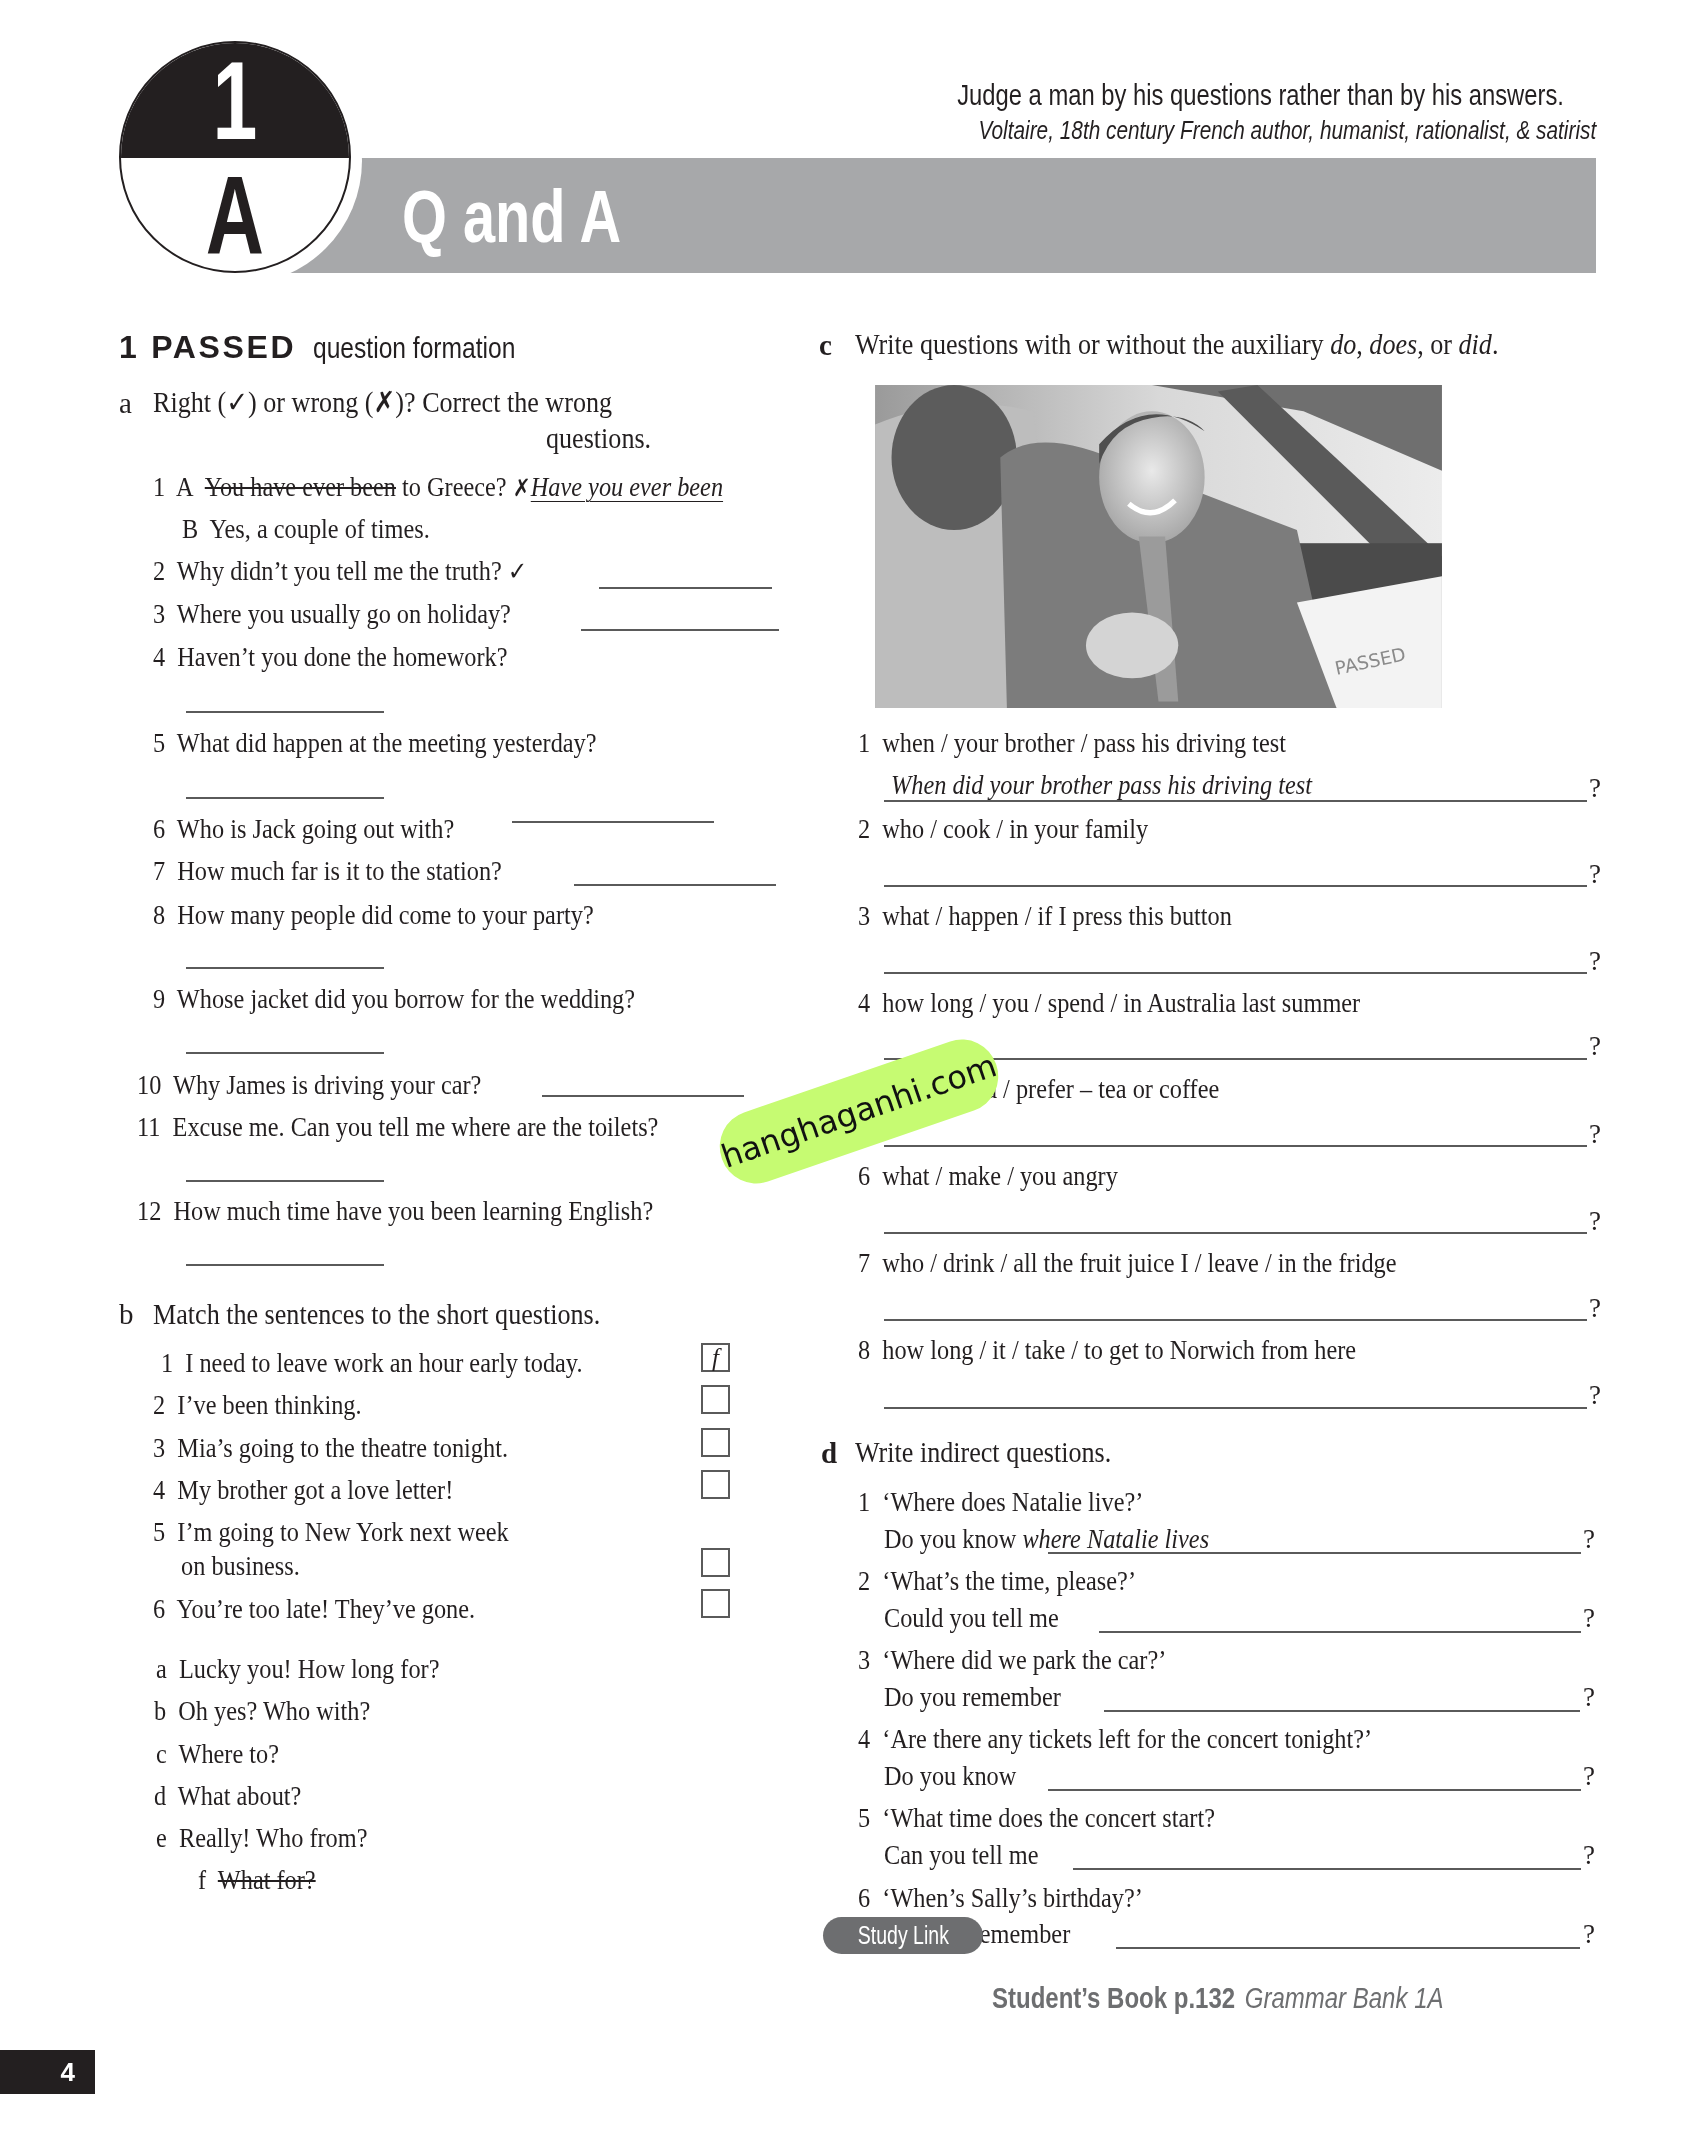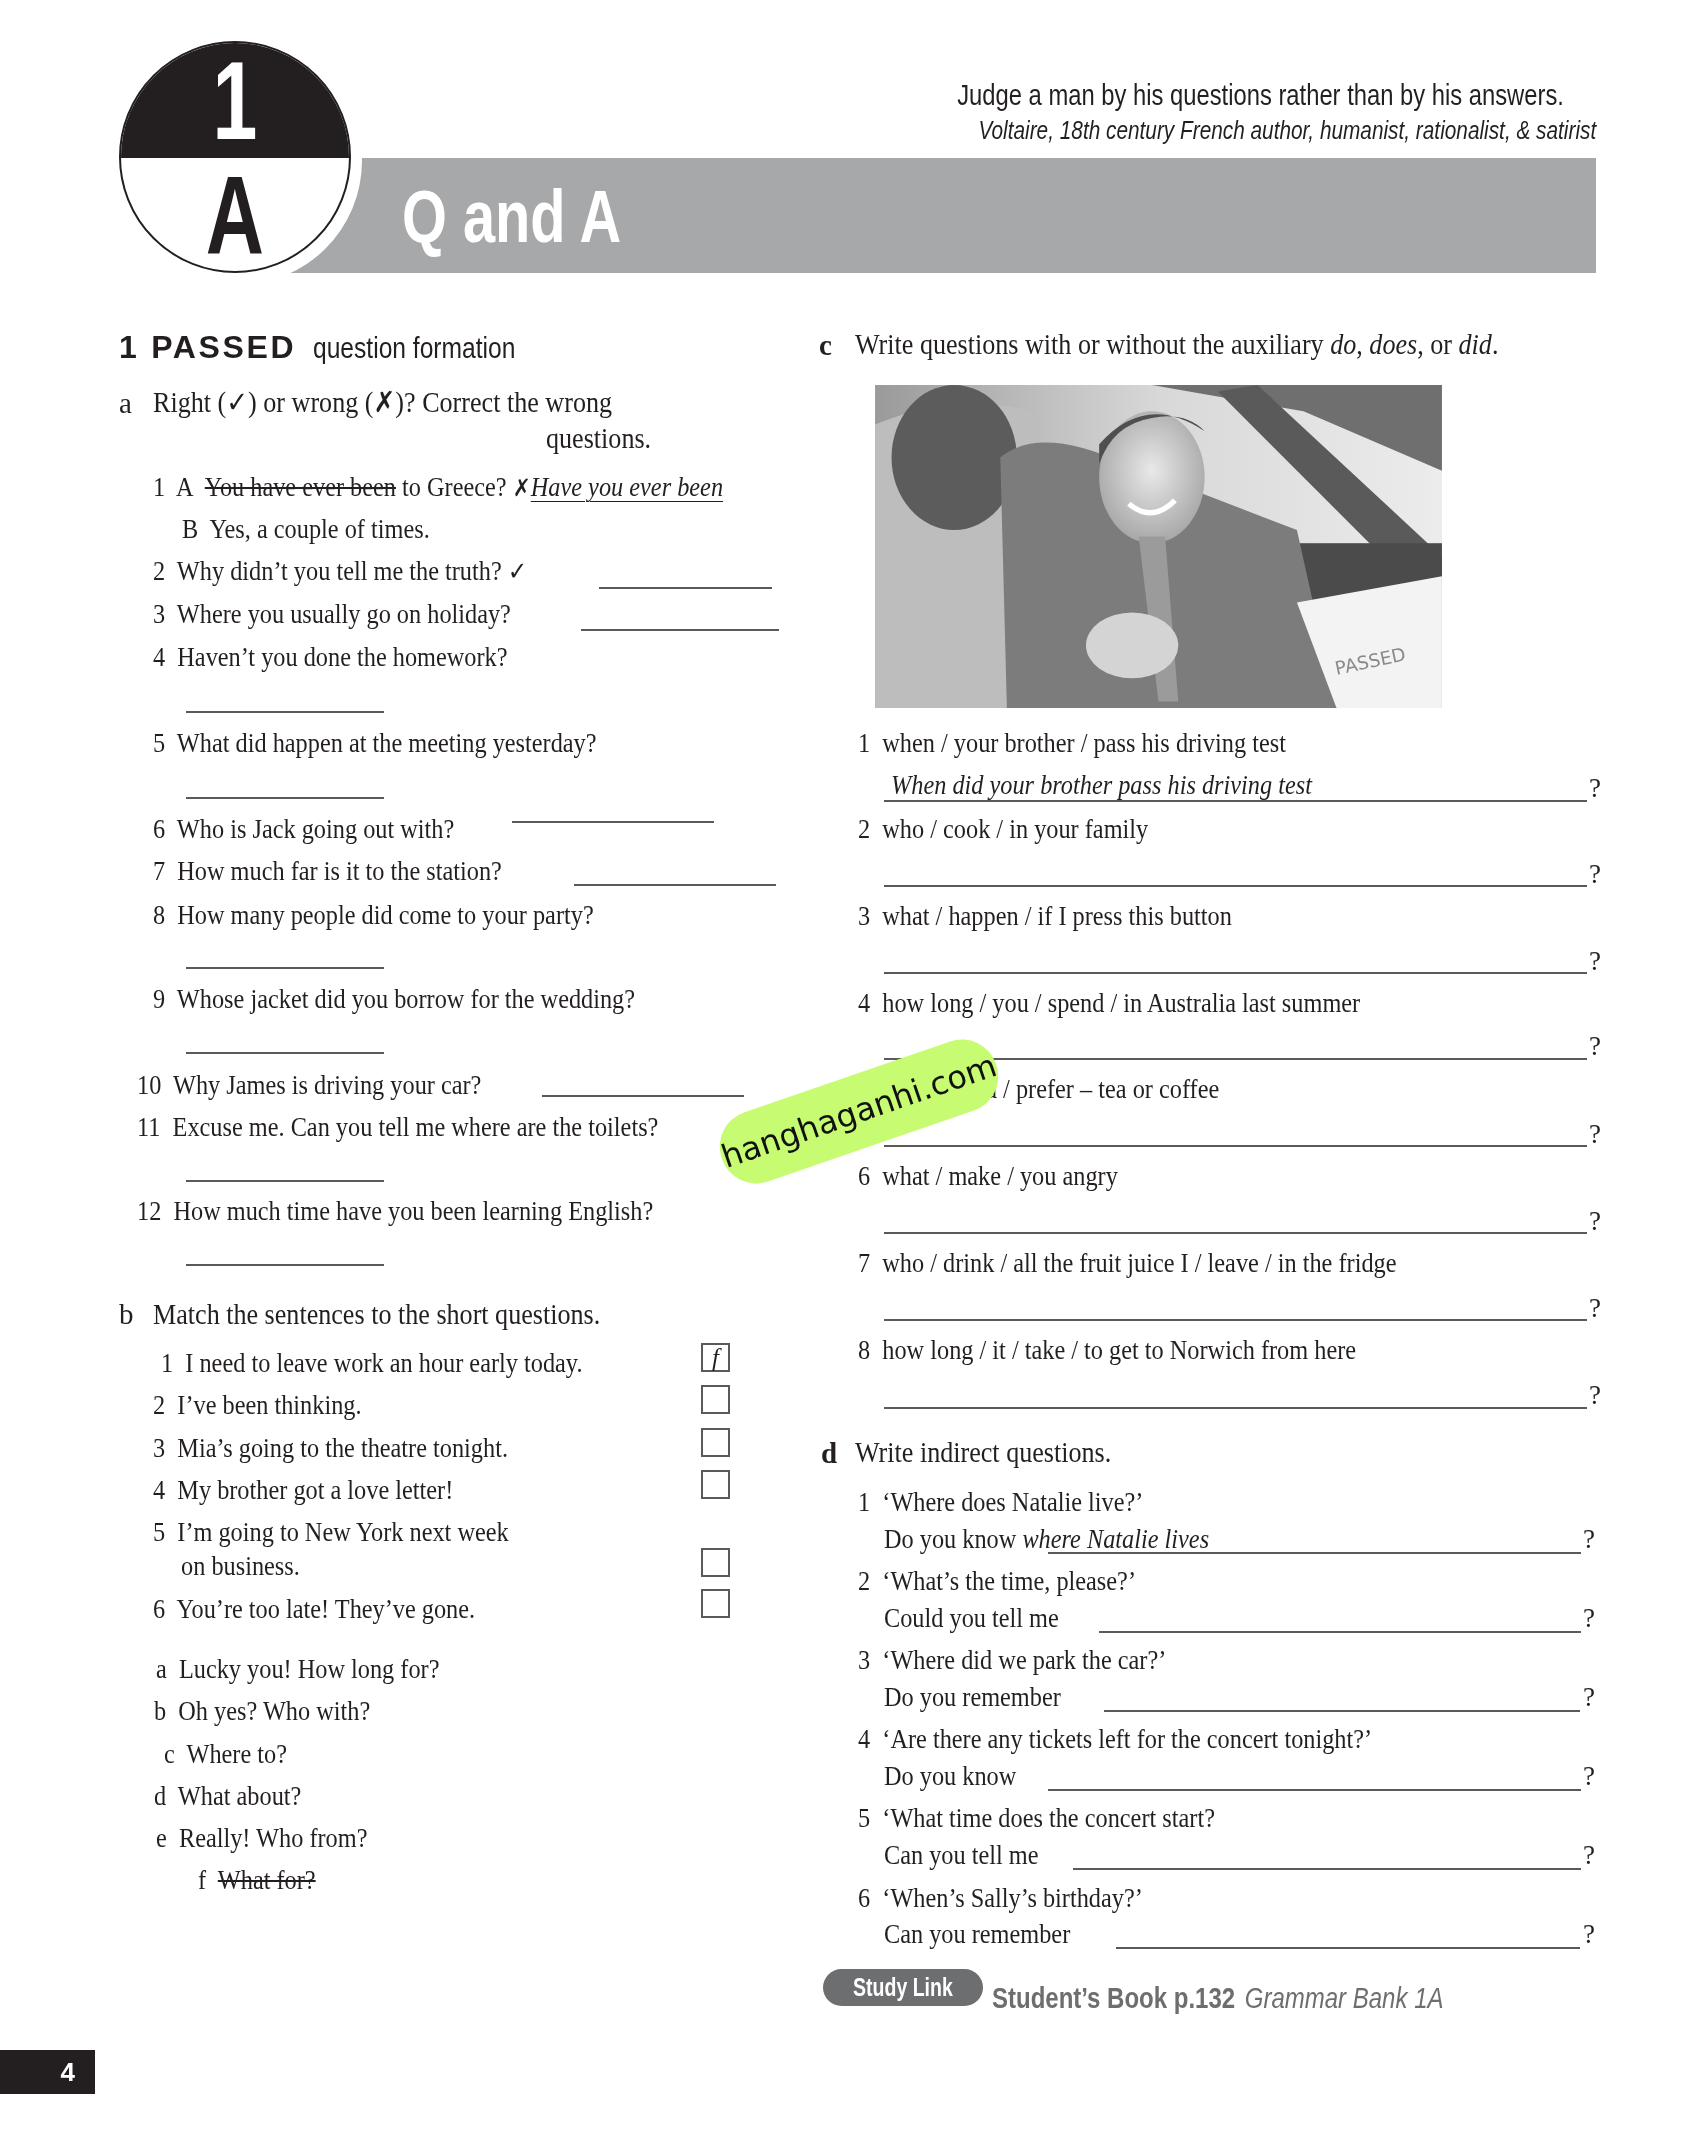--- a/index.html
+++ b/index.html
@@ -39,22 +39,22 @@
     .sec-head .s { font-family: "Liberation Sans", sans-serif; font-size: 30px; margin-left: 17px; display: inline-block; transform-origin: left center; transform: scaleX(0.82); }
 
     .sub-letter { position: absolute; font-size: 29px; line-height: 33px; }
     .sub-inst { position: absolute; font-size: 29px; line-height: 36px; }
 
     .answer-box { position: absolute; width: 29px; height: 29px; border: 2px solid #5a5a5a; box-sizing: border-box;
                   font-style: italic; font-size: 25px; line-height: 25px; text-align: center; }
 
     .photo { left: 875px; top: 385px; width: 567px; height: 323px; overflow: hidden; }
 
-    .study-pill { left: 823px; top: 1969px; width: 160px; height: 37px; border-radius: 18.5px; background: #6d6e70; color: #fff;
-                  font-family: "Liberation Sans", sans-serif; font-weight: bold; font-size: 25px; line-height: 37px; text-align: center; }
+    .study-pill { left: 823px; top: 1917px; width: 160px; height: 37px; border-radius: 18.5px; background: #6d6e70; color: #fff;
+                  font-family: "Liberation Sans", sans-serif; font-weight: normal; font-size: 25px; line-height: 37px; text-align: center; }
     .study-pill span { display: inline-block; transform: scaleX(0.78); }
     .study-ref { left: 992px; top: 1977px; color: #6d6e70; font-family: "Liberation Sans", sans-serif; font-size: 30px; line-height: 41px;
                  white-space: nowrap; transform-origin: left center; transform: scaleX(0.8); }
     .study-ref b { font-weight: bold; }
     .study-ref i { font-style: italic; margin-left: 12px; }
 
     .page-num { left: 0; top: 2050px; width: 95px; height: 44px; background: #231f20; color: #fff;
                 font-family: "Liberation Sans", sans-serif; font-weight: bold; font-size: 26px; line-height: 44px; text-align: right; box-sizing: border-box; padding-right: 20px; }
 
     .watermark { left: 714px; top: 1075px; width: 290px; height: 73px; background: #c6fb72; border-radius: 36px;
@@ -167,21 +167,21 @@
 
 <div class="line" style="left:153px; top:1516px;"><span class="cond"><span>5</span>&nbsp; <span>I’m going to New York next week</span></span></div>
 <div class="line" style="left:181px; top:1550px;"><span class="cond">on business.</span></div>
 <div class="answer-box" style="left:701px; top:1548px;"></div>
 
 <div class="line" style="left:153px; top:1593px;"><span class="cond"><span>6</span>&nbsp; <span>You’re too late! They’ve gone.</span></span></div>
 <div class="answer-box" style="left:701px; top:1589px;"></div>
 
 <div class="line" style="left:156px; top:1653px;"><span class="cond"><span>a</span>&nbsp; <span>Lucky you! How long for?</span></span></div>
 <div class="line" style="left:154px; top:1695px;"><span class="cond"><span>b</span>&nbsp; <span>Oh yes? Who with?</span></span></div>
-<div class="line" style="left:156px; top:1738px;margin-left:8px;"><span class="cond"><span>c</span>&nbsp; <span>Where to?</span></span></div>
+<div class="line" style="left:156px; top:1738px;"><span class="cond"><span>c</span>&nbsp; <span>Where to?</span></span></div>
 <div class="line" style="left:154px; top:1780px;"><span class="cond"><span>d</span>&nbsp; <span>What about?</span></span></div>
 <div class="line" style="left:156px; top:1822px;"><span class="cond"><span>e</span>&nbsp; <span>Really! Who from?</span></span></div>
 <div class="line" style="left:158px; top:1864px;margin-left:40px;"><span class="cond"><span>f</span>&nbsp; <span class="strike">What for?</span></span></div>
 
 <div class="sub-letter" style="left:819px; top:329px; font-weight:bold;">c</div>
 <div class="sub-inst" style="left:855px; top:326px;">
   <span class="cond"><span>Write questions with or without the auxiliary </span><i>do</i><span>, </span><i>does</i><span>, or </span><i>did</i><span>.</span></span>
 </div>
 
 <div class="abs photo">

